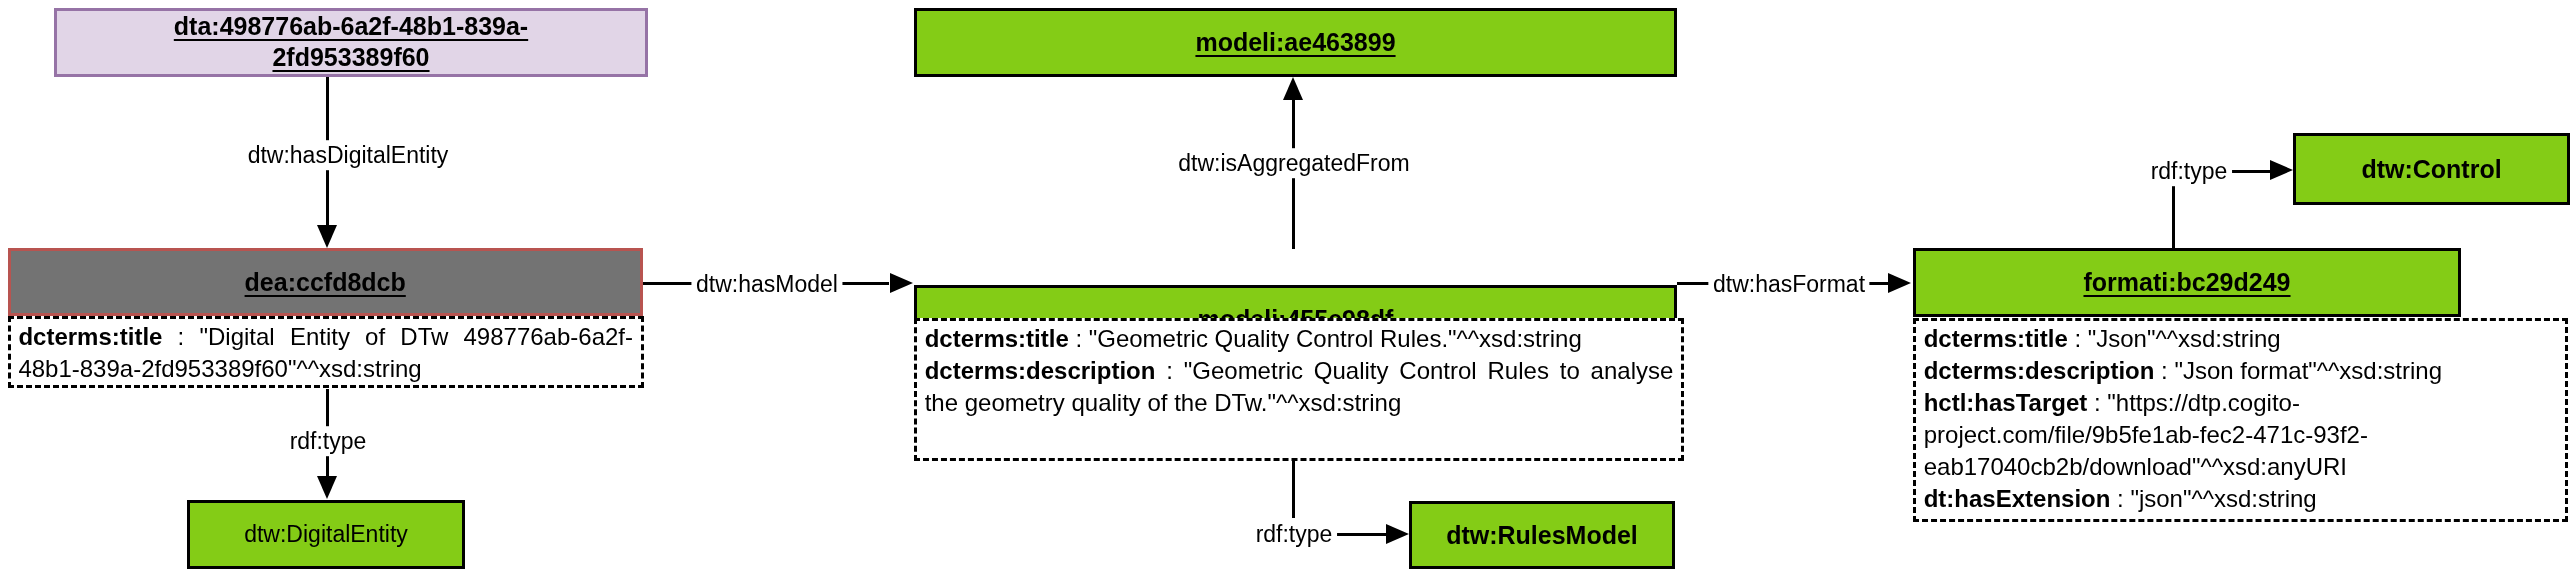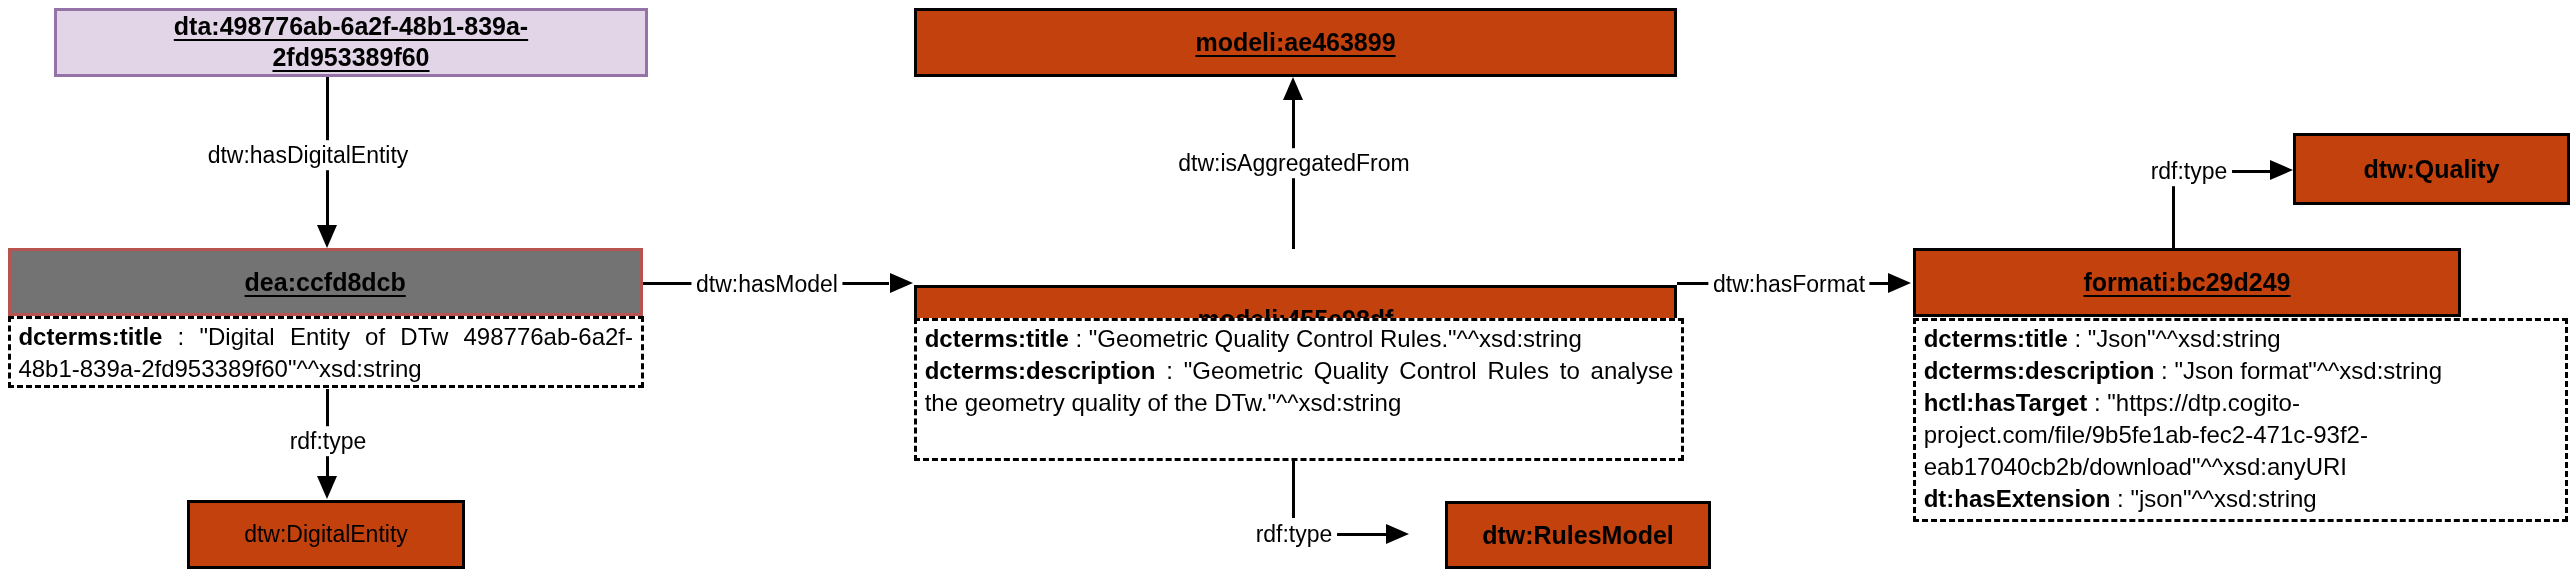--- a/index.html
+++ b/index.html
@@ -3,21 +3,21 @@
 <meta charset="utf-8">
 <style>
   * { margin:0; padding:0; box-sizing:border-box; }
   html,body { background:#ffffff; }
   body { font-family:"Liberation Sans", sans-serif; color:#000; }
   #canvas {
     position:relative; width:2576px; height:581px; background:#fff; overflow:hidden;
   }
   
   .node {
-    position:absolute; background:#c2410c; border:3.1px solid #000;
+    position:absolute; background:#84cc16; border:3.1px solid #000;
     display:flex; align-items:center; justify-content:center; text-align:center;
   }
   .node .title {
     font-weight:bold; font-size:25px; line-height:31px;
     text-decoration:underline; text-decoration-thickness:2.3px; text-underline-offset:3.9px;
   }
   .node .plain { font-size:23px; }
   .node .classname { font-size:25px; font-weight:bold; }
   
   .attrs {
@@ -59,21 +59,21 @@
   <div class="arrow right" style="left:1888px; top:273px;"></div>
 
   <div class="line" style="left:1292px; top:461px; width:3.1px; height:57px;"></div>
   <div class="line" style="left:1294px; top:533px; width:93px; height:3.1px;"></div>
   <div class="arrow right" style="left:1386px; top:524px;"></div>
 
   <div class="line" style="left:2172px; top:185px; width:3.1px; height:63px;"></div>
   <div class="line" style="left:2219px; top:170px; width:51px; height:3.1px;"></div>
   <div class="arrow right" style="left:2270px; top:160px;"></div>
 
-  <div class="edge-label" style="left:308px; top:155px;">dtw:hasDigitalEntity</div>
+  <div class="edge-label" style="left:348px; top:155px;">dtw:hasDigitalEntity</div>
   <div class="edge-label" style="left:328px; top:441px;">rdf:type</div>
   <div class="edge-label" style="left:767px; top:284px;">dtw:hasModel</div>
   <div class="edge-label" style="left:1294px; top:163px;">dtw:isAggregatedFrom</div>
   <div class="edge-label" style="left:1294px; top:534px;">rdf:type</div>
   <div class="edge-label" style="left:1789px; top:284px;">dtw:hasFormat</div>
   <div class="edge-label" style="left:2189px; top:171px;">rdf:type</div>
 
   <div class="node" style="left:54px; top:7.7px; width:594px; height:69px; background:#E1D5E7; border-color:#9673A6; padding:8px 39px;">
     <span class="title">dta:498776ab-6a2f-48b1-839a-2fd953389f60</span>
   </div>
@@ -96,33 +96,33 @@
 
   <div class="node" style="left:914px; top:248px; width:763px; height:69px;margin-top:37px;">
     <span class="title">modeli:455e98df</span>
   </div>
 
   <div class="attrs just" style="left:914px; top:318px; width:770px; height:143px;">
     <div class="attr-line"><span class="k">dcterms:title</span><span> : "Geometric Quality Control Rules."^^xsd:string</span></div>
     <div class="attr-line"><span class="k">dcterms:description</span><span> : "Geometric Quality Control Rules to analyse the geometry quality of the DTw."^^xsd:string</span></div>
   </div>
 
-  <div class="node" style="left:1409px; top:501px; width:266px; height:68px;margin-left:36px;">
+  <div class="node" style="left:1409px; top:501px; width:266px; height:68px;">
     <span class="classname">dtw:RulesModel</span>
   </div>
 
   <div class="node" style="left:1913px; top:248px; width:548px; height:69px;">
     <span class="title">formati:bc29d249</span>
   </div>
 
   <div class="attrs" style="left:1913px; top:318px; width:655px; height:204px;">
     <div class="attr-line"><span class="k">dcterms:title</span><span> : "Json"^^xsd:string</span></div>
     <div class="attr-line"><span class="k">dcterms:description</span><span> : "Json format"^^xsd:string</span></div>
     <div class="attr-line"><span class="k">hctl:hasTarget</span><span> : "https://dtp.cogito-project.com/file/9b5fe1ab-fec2-471c-93f2-eab17040cb2b/download"^^xsd:anyURI</span></div>
     <div class="attr-line"><span class="k">dt:hasExtension</span><span> : "json"^^xsd:string</span></div>
   </div>
 
   <div class="node" style="left:2293px; top:133px; width:277px; height:72px;">
-    <span class="classname">dtw:Quality</span>
+    <span class="classname">dtw:Control</span>
   </div>
 
 </div>
 
 
 </body></html>

